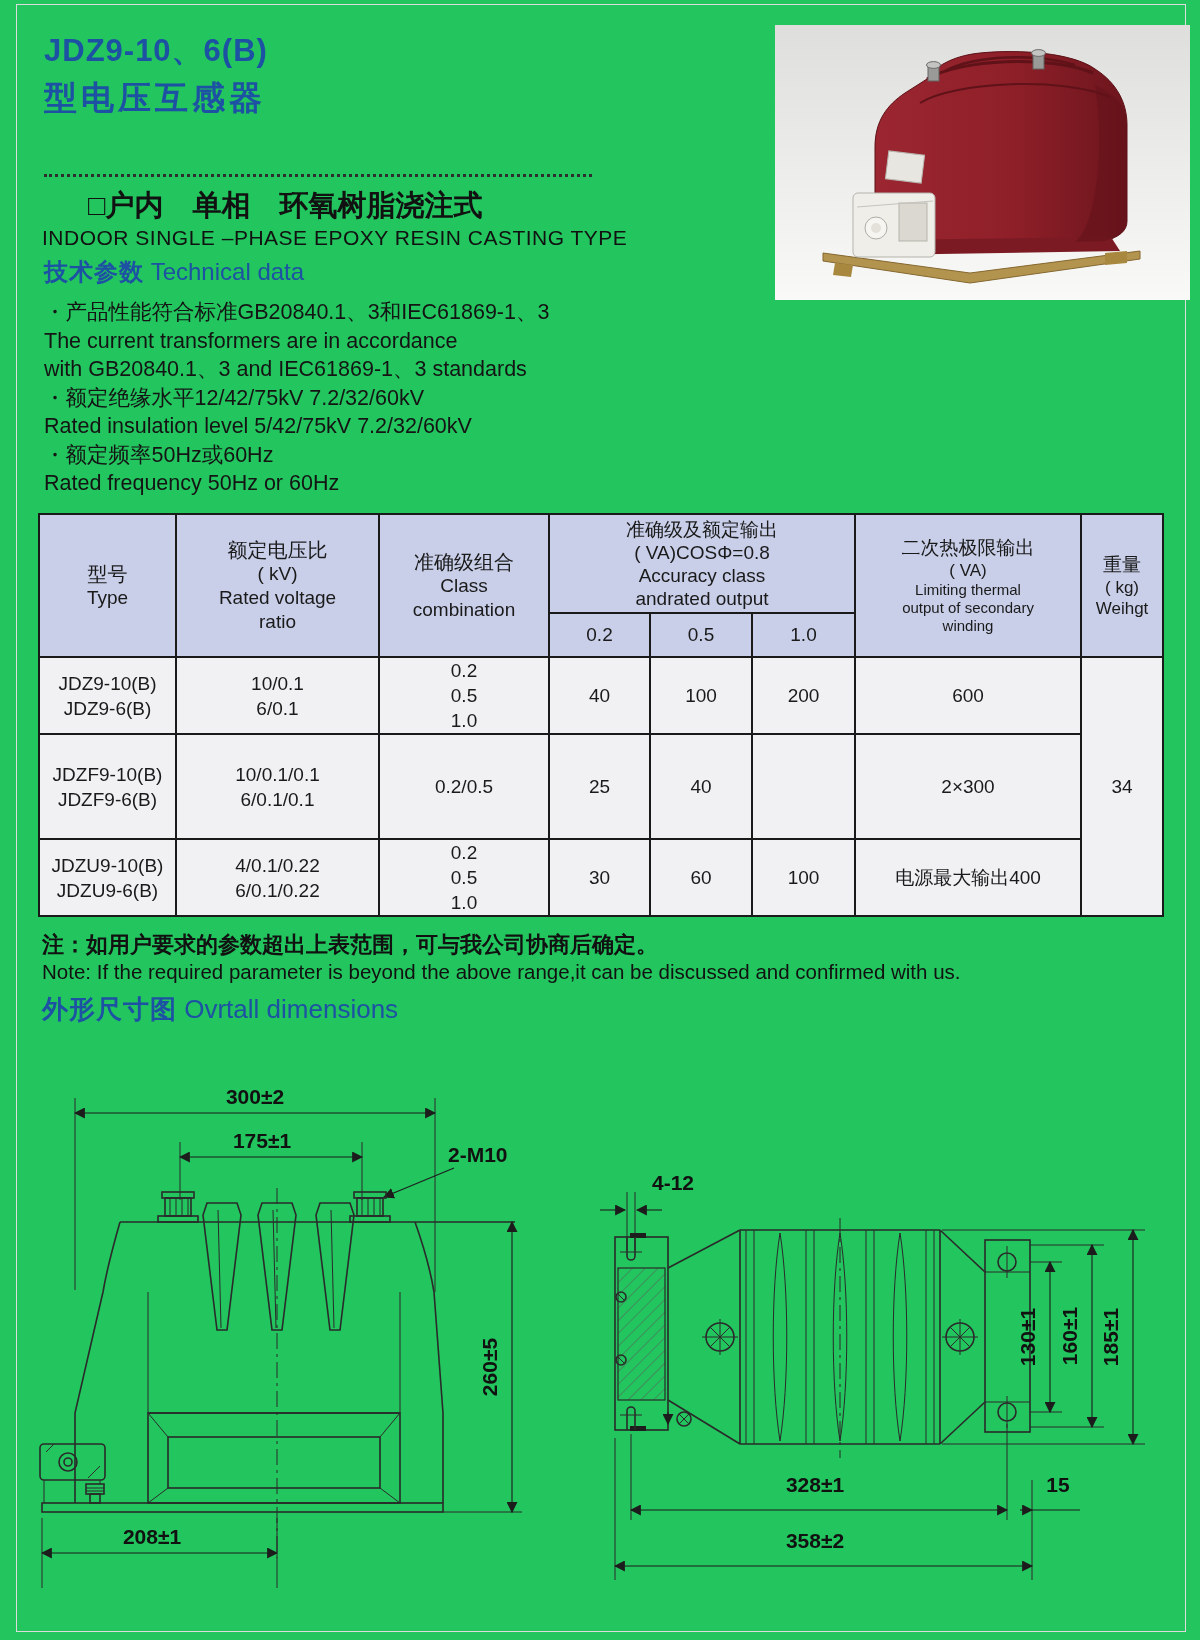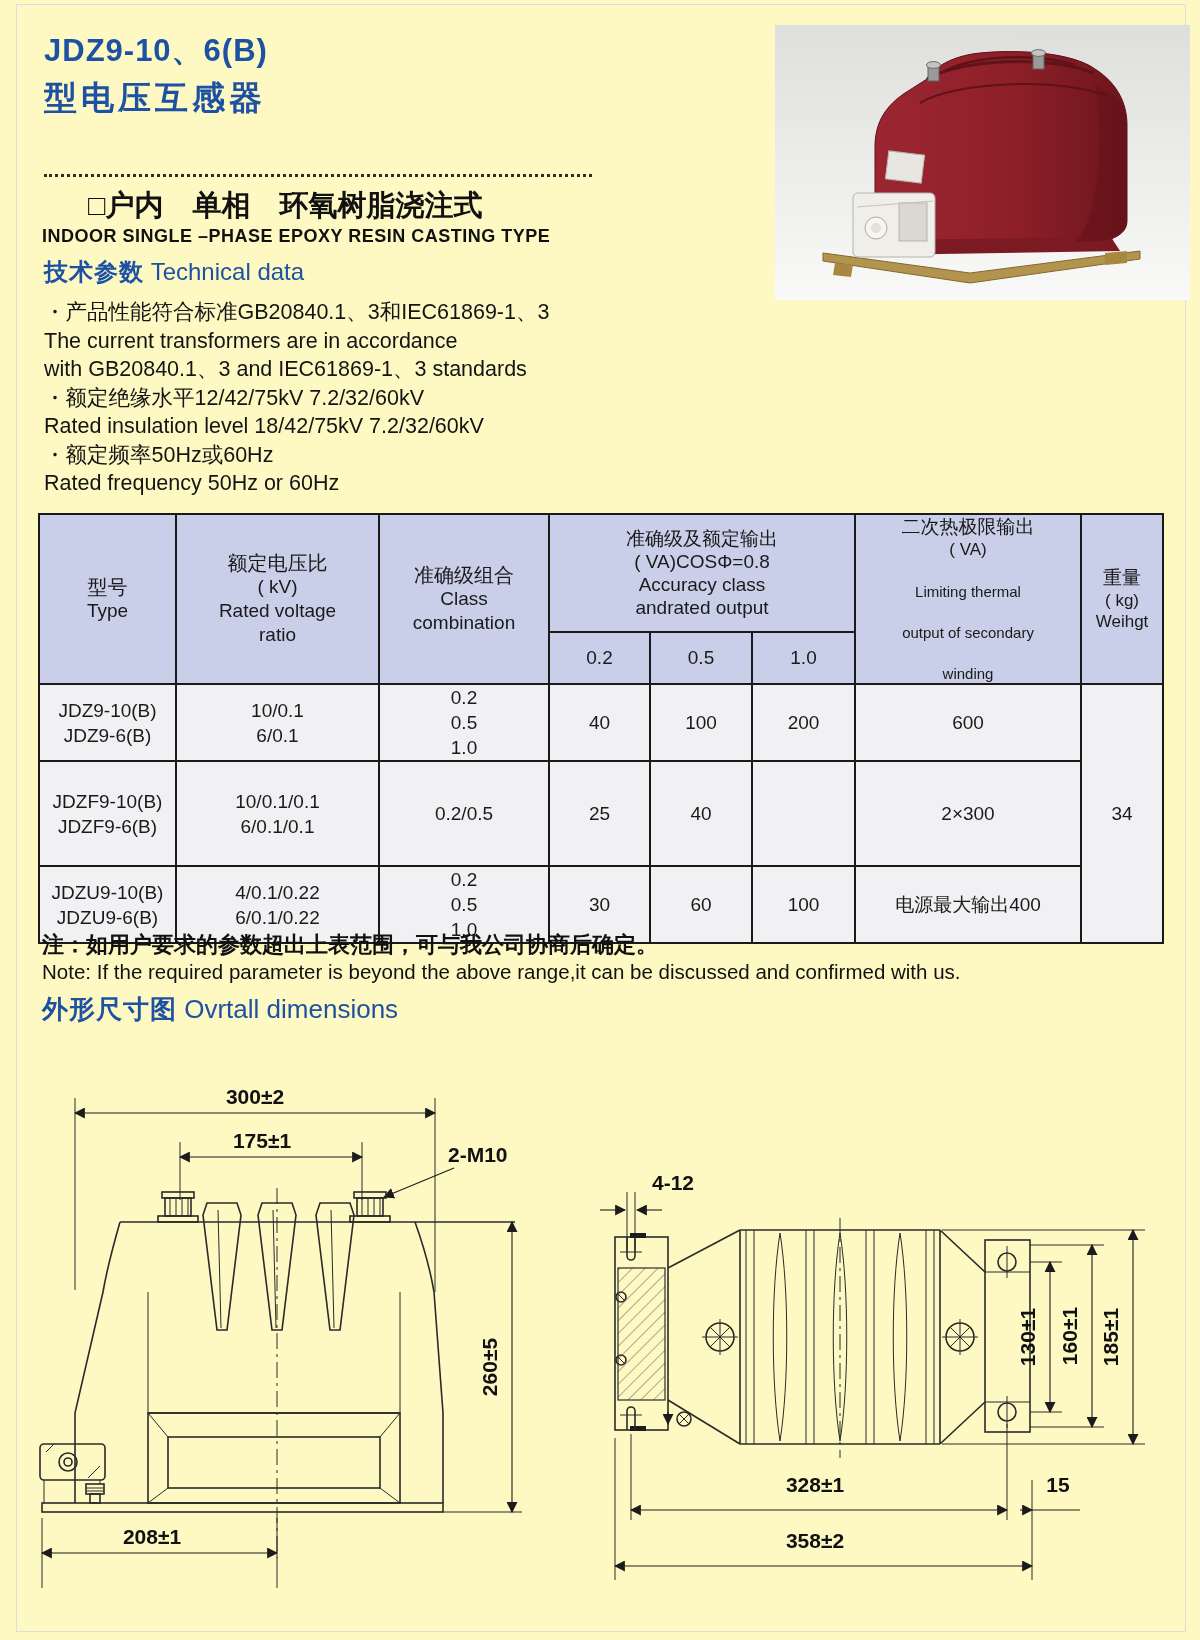--- a/index.html
+++ b/index.html
@@ -1,43 +1,43 @@
 <!DOCTYPE html>
 <html><head>
 <meta charset="utf-8">
 <style>
   html,body{margin:0;padding:0;background:#fff;}
-  .page{position:relative;width:1200px;height:1640px;background:#fef9c3;overflow:hidden;
+  .page{position:relative;width:1200px;height:1640px;background:#22c55e;overflow:hidden;
         font-family:"Liberation Sans","DejaVu Sans",sans-serif;color:#1a1a1a;}
   .frame{position:absolute;left:16px;top:4px;width:1168px;height:1626px;border:1px solid #dcdcdc;pointer-events:none;}
 
   
   .model-title{position:absolute;left:44px;top:30px;font-size:31px;font-weight:bold;color:#1d51a3;letter-spacing:1px;}
   .title-cn{position:absolute;left:44px;top:76px;font-size:33px;font-weight:bold;color:#1d51a3;letter-spacing:4px;}
   .title-en{position:absolute;left:44px;top:130px;font-size:28px;color:#1d51a3;letter-spacing:2px;}
   .dotted-rule{position:absolute;left:44px;top:158px;width:548px;height:16px;border-bottom:3px dotted #2e2e2e;}
   .sub-cn{position:absolute;left:42px;top:186px;font-size:29px;font-weight:bold;color:#111;padding-left:46px;}
-  .sub-en{position:absolute;left:42px;top:226px;font-size:18px;color:#111;letter-spacing:.5px;font-weight:bold;}
+  .sub-en{position:absolute;left:42px;top:226px;font-size:21px;color:#111;letter-spacing:.5px;}
 
   
   .tech-head{position:absolute;left:44px;top:256px;font-size:24px;color:#1d51a3;}
   .tech-head .cn{font-weight:bold;letter-spacing:1px;}
   .tech-lines{position:absolute;left:44px;top:298px;font-size:21.5px;line-height:28.5px;color:#141414;}
 
   
   .photo{position:absolute;left:775px;top:25px;width:415px;height:275px;}
 
   
   table.spec{position:absolute;left:38px;top:513px;width:1124px;border-collapse:collapse;table-layout:fixed;}
   table.spec td,table.spec th{border:2px solid #1a1a1a;text-align:center;vertical-align:middle;padding:0;font-weight:normal;}
   table.spec thead td,table.spec thead th{background:#c9cfe9;}
   table.spec tbody td{background:#f1f1f4;}
   .ln{display:block;font-size:19px;line-height:24px;}
   .ln.big{font-size:20px;}
-  .ln.sm{font-size:15px;line-height:18px;margin-top:23px;}
+  .ln.sm{font-size:15px;line-height:18px;}
   .ln.md{font-size:17px;line-height:21px;}
   .acc .ln{line-height:23px;}
   td.data .ln{line-height:25px;}
 
   
   .note-cn{position:absolute;left:42px;top:930px;font-size:22px;font-weight:600;color:#111;}
   .note-en{position:absolute;left:42px;top:960px;font-size:20.5px;color:#111;}
 
   
   .dim-head{position:absolute;left:42px;top:992px;font-size:26px;color:#1d51a3;}
@@ -64,21 +64,21 @@
 
   <div class="tech-head">
     <span class="cn">技术参数</span>
     <span class="en">Technical data</span>
   </div>
   <div class="tech-lines">
     <div>・产品性能符合标准GB20840.1、3和IEC61869-1、3</div>
     <div>The current transformers are in accordance</div>
     <div>with GB20840.1、3 and IEC61869-1、3 standards</div>
     <div>・额定绝缘水平12/42/75kV 7.2/32/60kV</div>
-    <div>Rated insulation level 18/42/75kV 7.2/32/60kV</div>
+    <div>Rated insulation level 5/42/75kV 7.2/32/60kV</div>
     <div>・额定频率50Hz或60Hz</div>
     <div>Rated frequency 50Hz or 60Hz</div>
   </div>
 
   <div class="photo">
     <svg width="415" height="275" viewBox="0 0 415 275">
       <defs>
         <linearGradient id="pbg" x1="0" y1="0" x2="0" y2="1">
           <stop offset="0" stop-color="#dededc"></stop>
             <stop offset="0.5" stop-color="#ececea"></stop>

